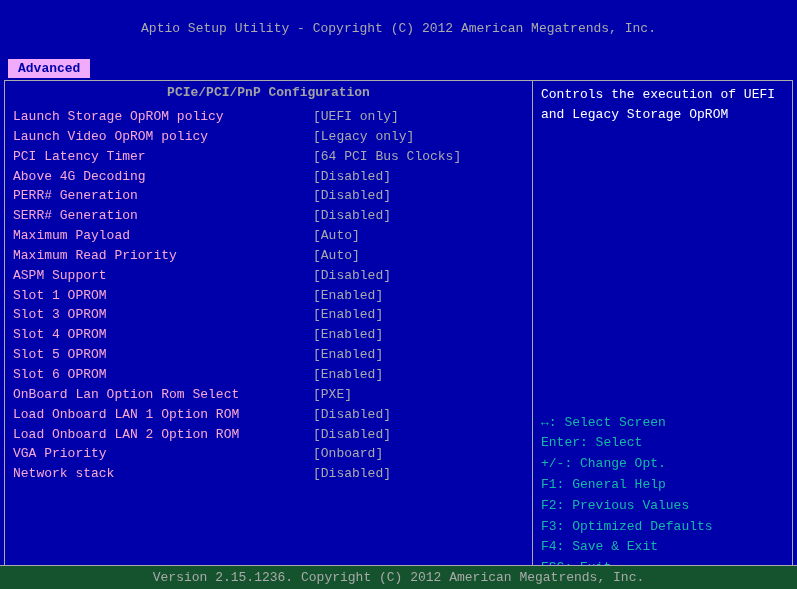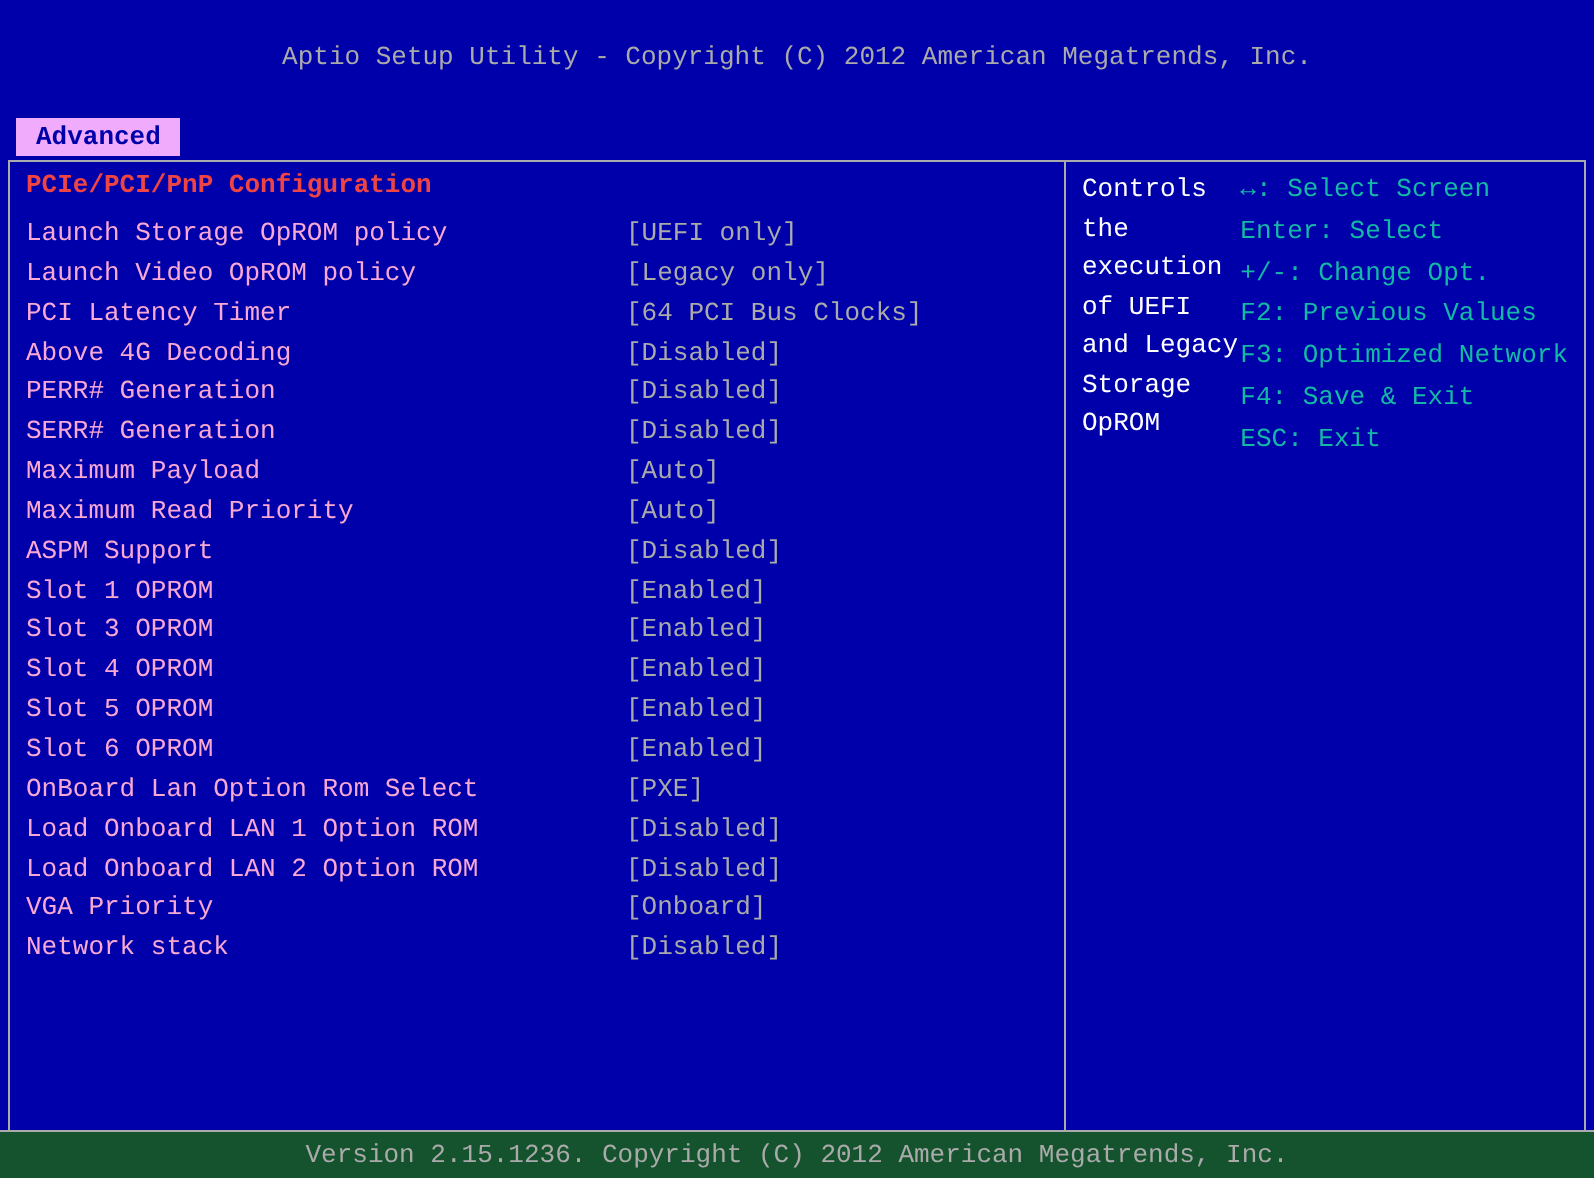--- a/index.html
+++ b/index.html
@@ -45,24 +45,25 @@
 
     
     #left-panel {
       flex: 0 0 528px;
       border-right: 1px solid #aaaaaa;
       padding: 4px 8px;
       overflow: hidden;
     }
 
     #left-panel h2 {
-      color: #ef4444;
+      color: #a3a3a3;
       font-size: 13px;
       font-weight: bold;
       margin-bottom: 8px;
+      text-align: center;
     }
 
     .config-row {
       display: flex;
       margin-bottom: 1px;
       line-height: 1.45;
     }
     .config-label {
       color: #f9a8d4;
       flex: 0 0 300px;
@@ -71,21 +72,21 @@
     .config-value {
       color: #aaaaaa;
       font-size: 13px;
     }
 
     
     #right-panel {
       flex: 1;
       padding: 4px 8px;
       display: flex;
-      flex-direction: row;
+      flex-direction: column;
     }
 
     #help-text {
       color: #ffffff;
       font-size: 13px;
       line-height: 1.5;
       margin-bottom: auto;
     }
 
     #key-help {
@@ -204,22 +205,23 @@
         </div>
       </div>
   </div>
 
   <div id="right-panel">
     <div id="help-text">Controls the execution of UEFI and Legacy Storage OpROM</div>
     <div id="key-help">
         <div>↔: Select Screen</div>
         <div>Enter: Select</div>
         <div>+/-: Change Opt.</div>
+        <div>F1: General Help</div>
         <div>F2: Previous Values</div>
-        <div>F3: Optimized Network</div>
+        <div>F3: Optimized Defaults</div>
         <div>F4: Save &amp; Exit</div>
         <div>ESC: Exit</div>
       </div>
   </div>
 
 </div>
 
 <div id="bottom-bar">
   <span>Version 2.15.1236. Copyright (C) 2012 American Megatrends, Inc.</span>
 </div>

